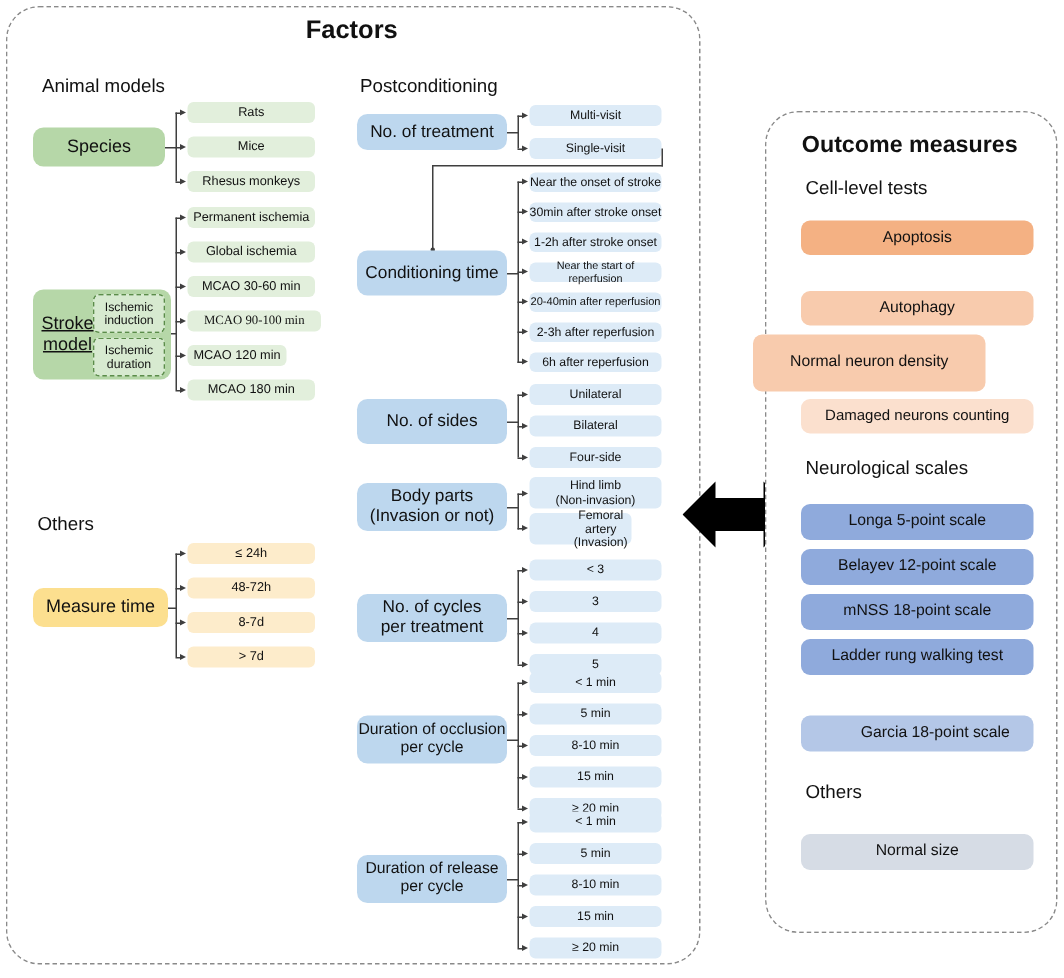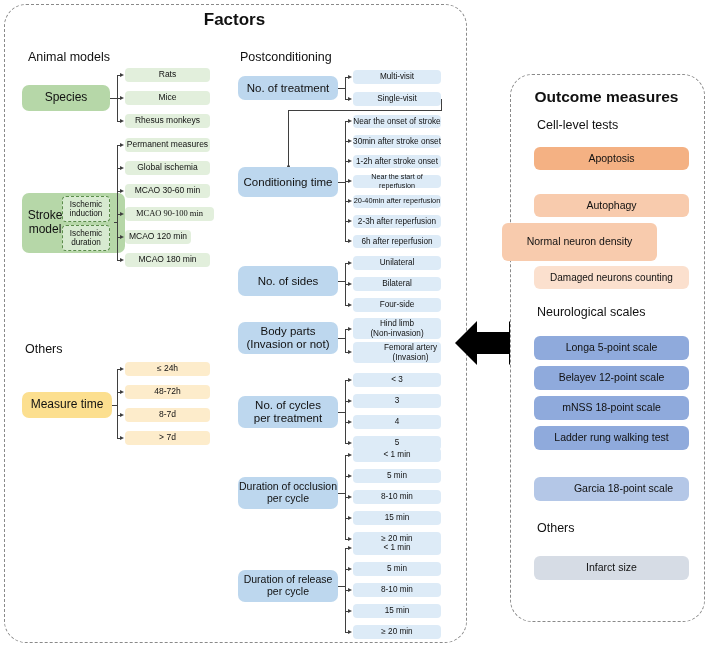--- a/index.html
+++ b/index.html
@@ -61,27 +61,27 @@
 <div class="box g-leaf" style="left:125px;top:114px;width:85px;height:14px;">Rhesus monkeys</div>
 <div class="ln hline" style="left:110px;top:98px;width:8px;"></div>
 <div class="ln vline" style="left:117px;top:75px;height:46px;"></div>
 <div class="ln hline" style="left:117px;top:75px;width:4px;"></div>
 <div class="ln hline" style="left:117px;top:98px;width:4px;"></div>
 <div class="ln hline" style="left:117px;top:121px;width:4px;"></div>
 <div class="arw" style="left:120px;top:72.5px;"></div>
 <div class="arw" style="left:120px;top:95.5px;"></div>
 <div class="arw" style="left:120px;top:118.5px;"></div>
 
-<div class="box g-parent" style="left:22px;top:193px;width:103px;height:60px;justify-content:flex-start;padding-left:4px;">
+<div class="box g-parent" style="left:22px;top:193px;width:92px;height:60px;justify-content:flex-start;padding-left:4px;text-decoration:underline;">
   <span style="display:inline-block;width:38px;line-height:1.15;">Stroke model</span>
 </div>
 <div class="box g-sub" style="left:62px;top:196px;width:48px;height:26px;">Ischemic induction</div>
 <div class="box g-sub" style="left:62px;top:225px;width:48px;height:26px;">Ischemic duration</div>
 
-<div class="box g-leaf" style="left:125px;top:138px;width:85px;height:14px;">Permanent measures</div>
+<div class="box g-leaf" style="left:125px;top:138px;width:85px;height:14px;">Permanent ischemia</div>
 <div class="box g-leaf" style="left:125px;top:161px;width:85px;height:14px;">Global ischemia</div>
 <div class="box g-leaf" style="left:125px;top:184px;width:85px;height:14px;">MCAO 30-60 min</div>
 <div class="box g-leaf" style="left:125px;top:207px;width:89px;height:14px;font-family:Liberation Serif, serif;">MCAO 90-100 min</div>
 <div class="box g-leaf" style="left:125px;top:230px;width:66px;height:14px;">MCAO 120 min</div>
 <div class="box g-leaf" style="left:125px;top:253px;width:85px;height:14px;">MCAO 180 min</div>
 <div class="ln hline" style="left:114px;top:222px;width:4px;"></div>
 <div class="ln vline" style="left:117px;top:145px;height:115px;"></div>
 <div class="ln hline" style="left:117px;top:145px;width:4px;"></div>
 <div class="ln hline" style="left:117px;top:168px;width:4px;"></div>
 <div class="ln hline" style="left:117px;top:191px;width:4px;"></div>
@@ -161,21 +161,21 @@
 <div class="ln hline" style="left:345px;top:284px;width:4px;"></div>
 <div class="ln hline" style="left:345px;top:305px;width:4px;"></div>
 <div class="arw" style="left:348px;top:260.5px;"></div>
 <div class="arw" style="left:348px;top:281.5px;"></div>
 <div class="arw" style="left:348px;top:302.5px;"></div>
 
 <div class="box b-parent" style="left:238px;top:322px;width:100px;height:32px;white-space:pre-line;">Body parts
 (Invasion or not)</div>
 <div class="box b-leaf" style="left:353px;top:318px;width:88px;height:21px;white-space:pre-line;">Hind limb
 (Non-invasion)</div>
-<div class="box b-leaf" style="left:353px;top:342px;width:88px;height:21px;white-space:pre-line;padding-left:27px;">Femoral artery
+<div class="box b-leaf" style="left:353px;top:342px;width:68px;height:21px;white-space:pre-line;padding-left:27px;">Femoral artery
 (Invasion)</div>
 <div class="ln hline" style="left:338px;top:338px;width:8px;"></div>
 <div class="ln vline" style="left:345px;top:329px;height:24px;"></div>
 <div class="ln hline" style="left:345px;top:329px;width:4px;"></div>
 <div class="ln hline" style="left:345px;top:352px;width:4px;"></div>
 <div class="arw" style="left:348px;top:326.5px;"></div>
 <div class="arw" style="left:348px;top:349.5px;"></div>
 
 <div class="box b-parent" style="left:238px;top:396px;width:100px;height:32px;white-space:pre-line;">No. of cycles
 per treatment</div>
@@ -248,13 +248,13 @@
 <div class="box o-3" style="left:534px;top:266px;width:155px;height:23px;">Damaged neurons counting</div>
 
 <div class="sec" style="left:537px;top:305px;">Neurological scales</div>
 <div class="box n-1" style="left:534px;top:336px;width:155px;height:24px;">Longa 5-point scale</div>
 <div class="box n-1" style="left:534px;top:366px;width:155px;height:24px;">Belayev 12-point scale</div>
 <div class="box n-1" style="left:534px;top:396px;width:155px;height:24px;">mNSS 18-point scale</div>
 <div class="box n-1" style="left:534px;top:426px;width:155px;height:24px;">Ladder rung walking test</div>
 <div class="box n-2" style="left:534px;top:477px;width:155px;height:24px;padding-left:24px;">Garcia 18-point scale</div>
 
 <div class="sec" style="left:537px;top:521px;">Others</div>
-<div class="box x-1" style="left:534px;top:556px;width:155px;height:24px;">Infarct size</div>
+<div class="box x-1" style="left:534px;top:556px;width:155px;height:24px;">Normal size</div>
 
 </body></html>

